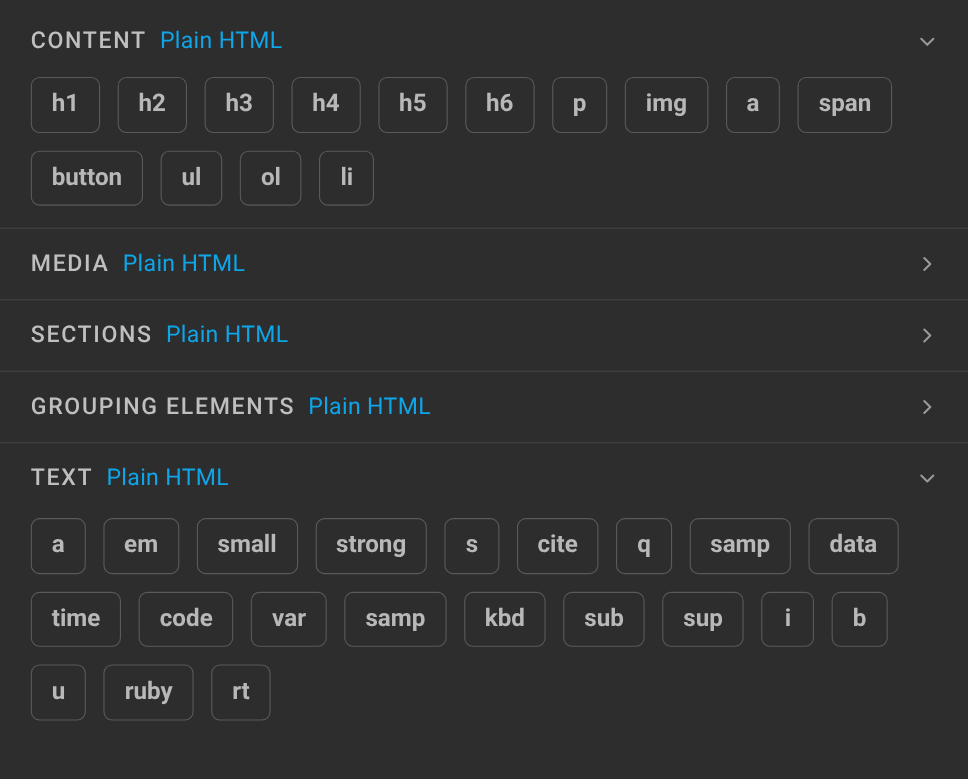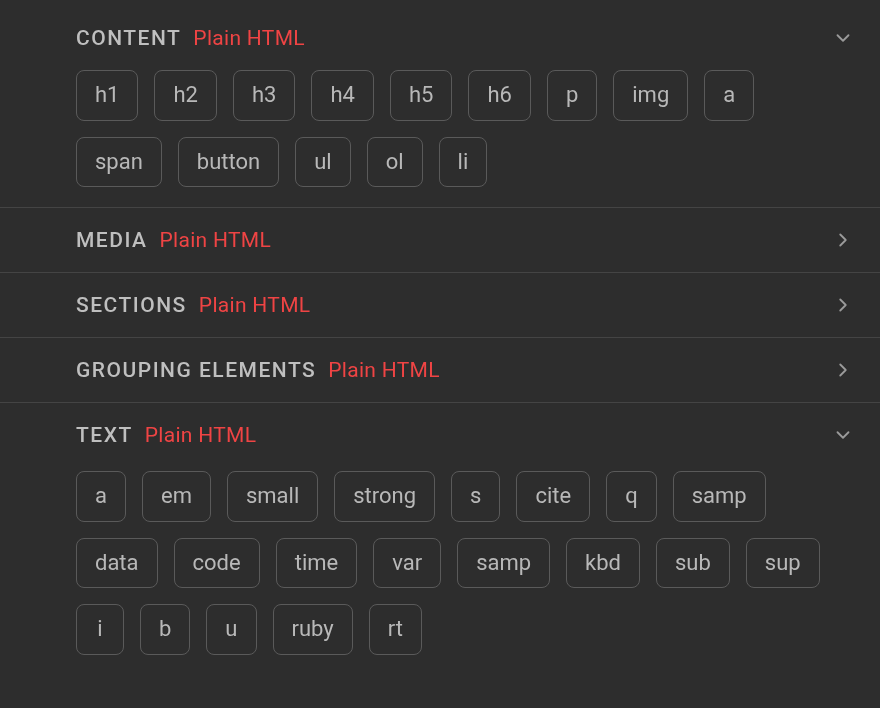--- a/index.html
+++ b/index.html
@@ -13,21 +13,20 @@
       width: 880px;
       height: 708px;
       overflow: hidden;
       color: #aaa;
     }
     .panel {
       width: 100%;
     }
     .section {
       border-bottom: 1px solid #444;
-      padding-left: 48px;
     }
     .section:last-child {
       border-bottom: none;
     }
     .section-header {
       display: flex;
       align-items: center;
       padding: 20px 26px 20px 28px;
       cursor: pointer;
       user-select: none;
@@ -35,21 +34,21 @@
     .section-title {
       font-size: 21px;
       font-weight: 500;
       letter-spacing: 1.5px;
       color: #bfbfbf;
       text-transform: uppercase;
     }
     .section-subtitle {
       font-size: 21px;
       font-weight: 400;
-      color: #ef4444;
+      color: #0ea5e9;
       margin-left: 12px;
       letter-spacing: 0.3px;
     }
     .chevron {
       margin-left: auto;
       width: 22px;
       height: 22px;
       display: flex;
       align-items: center;
       justify-content: center;
@@ -82,20 +81,21 @@
       border-radius: 8px;
       padding: 10px 18px;
       font-size: 22px;
       color: #b8b8b8;
       background: transparent;
       cursor: pointer;
       font-family: inherit;
       line-height: 1.3;
       min-width: 48px;
       text-align: center;
+      font-weight: bold;
     }
     .first-header {
       padding-top: 26px;
       padding-bottom: 16px;
     }
   </style>
 </head>
 <body>
 
 <div class="panel">
@@ -180,22 +180,22 @@
     <div class="section-body text-body">
       <button class="tag">a</button>
       <button class="tag">em</button>
       <button class="tag">small</button>
       <button class="tag">strong</button>
       <button class="tag">s</button>
       <button class="tag">cite</button>
       <button class="tag">q</button>
       <button class="tag">samp</button>
       <button class="tag">data</button>
+      <button class="tag">time</button>
       <button class="tag">code</button>
-      <button class="tag">time</button>
       <button class="tag">var</button>
       <button class="tag">samp</button>
       <button class="tag">kbd</button>
       <button class="tag">sub</button>
       <button class="tag">sup</button>
       <button class="tag">i</button>
       <button class="tag">b</button>
       <button class="tag">u</button>
       <button class="tag">ruby</button>
       <button class="tag">rt</button>

